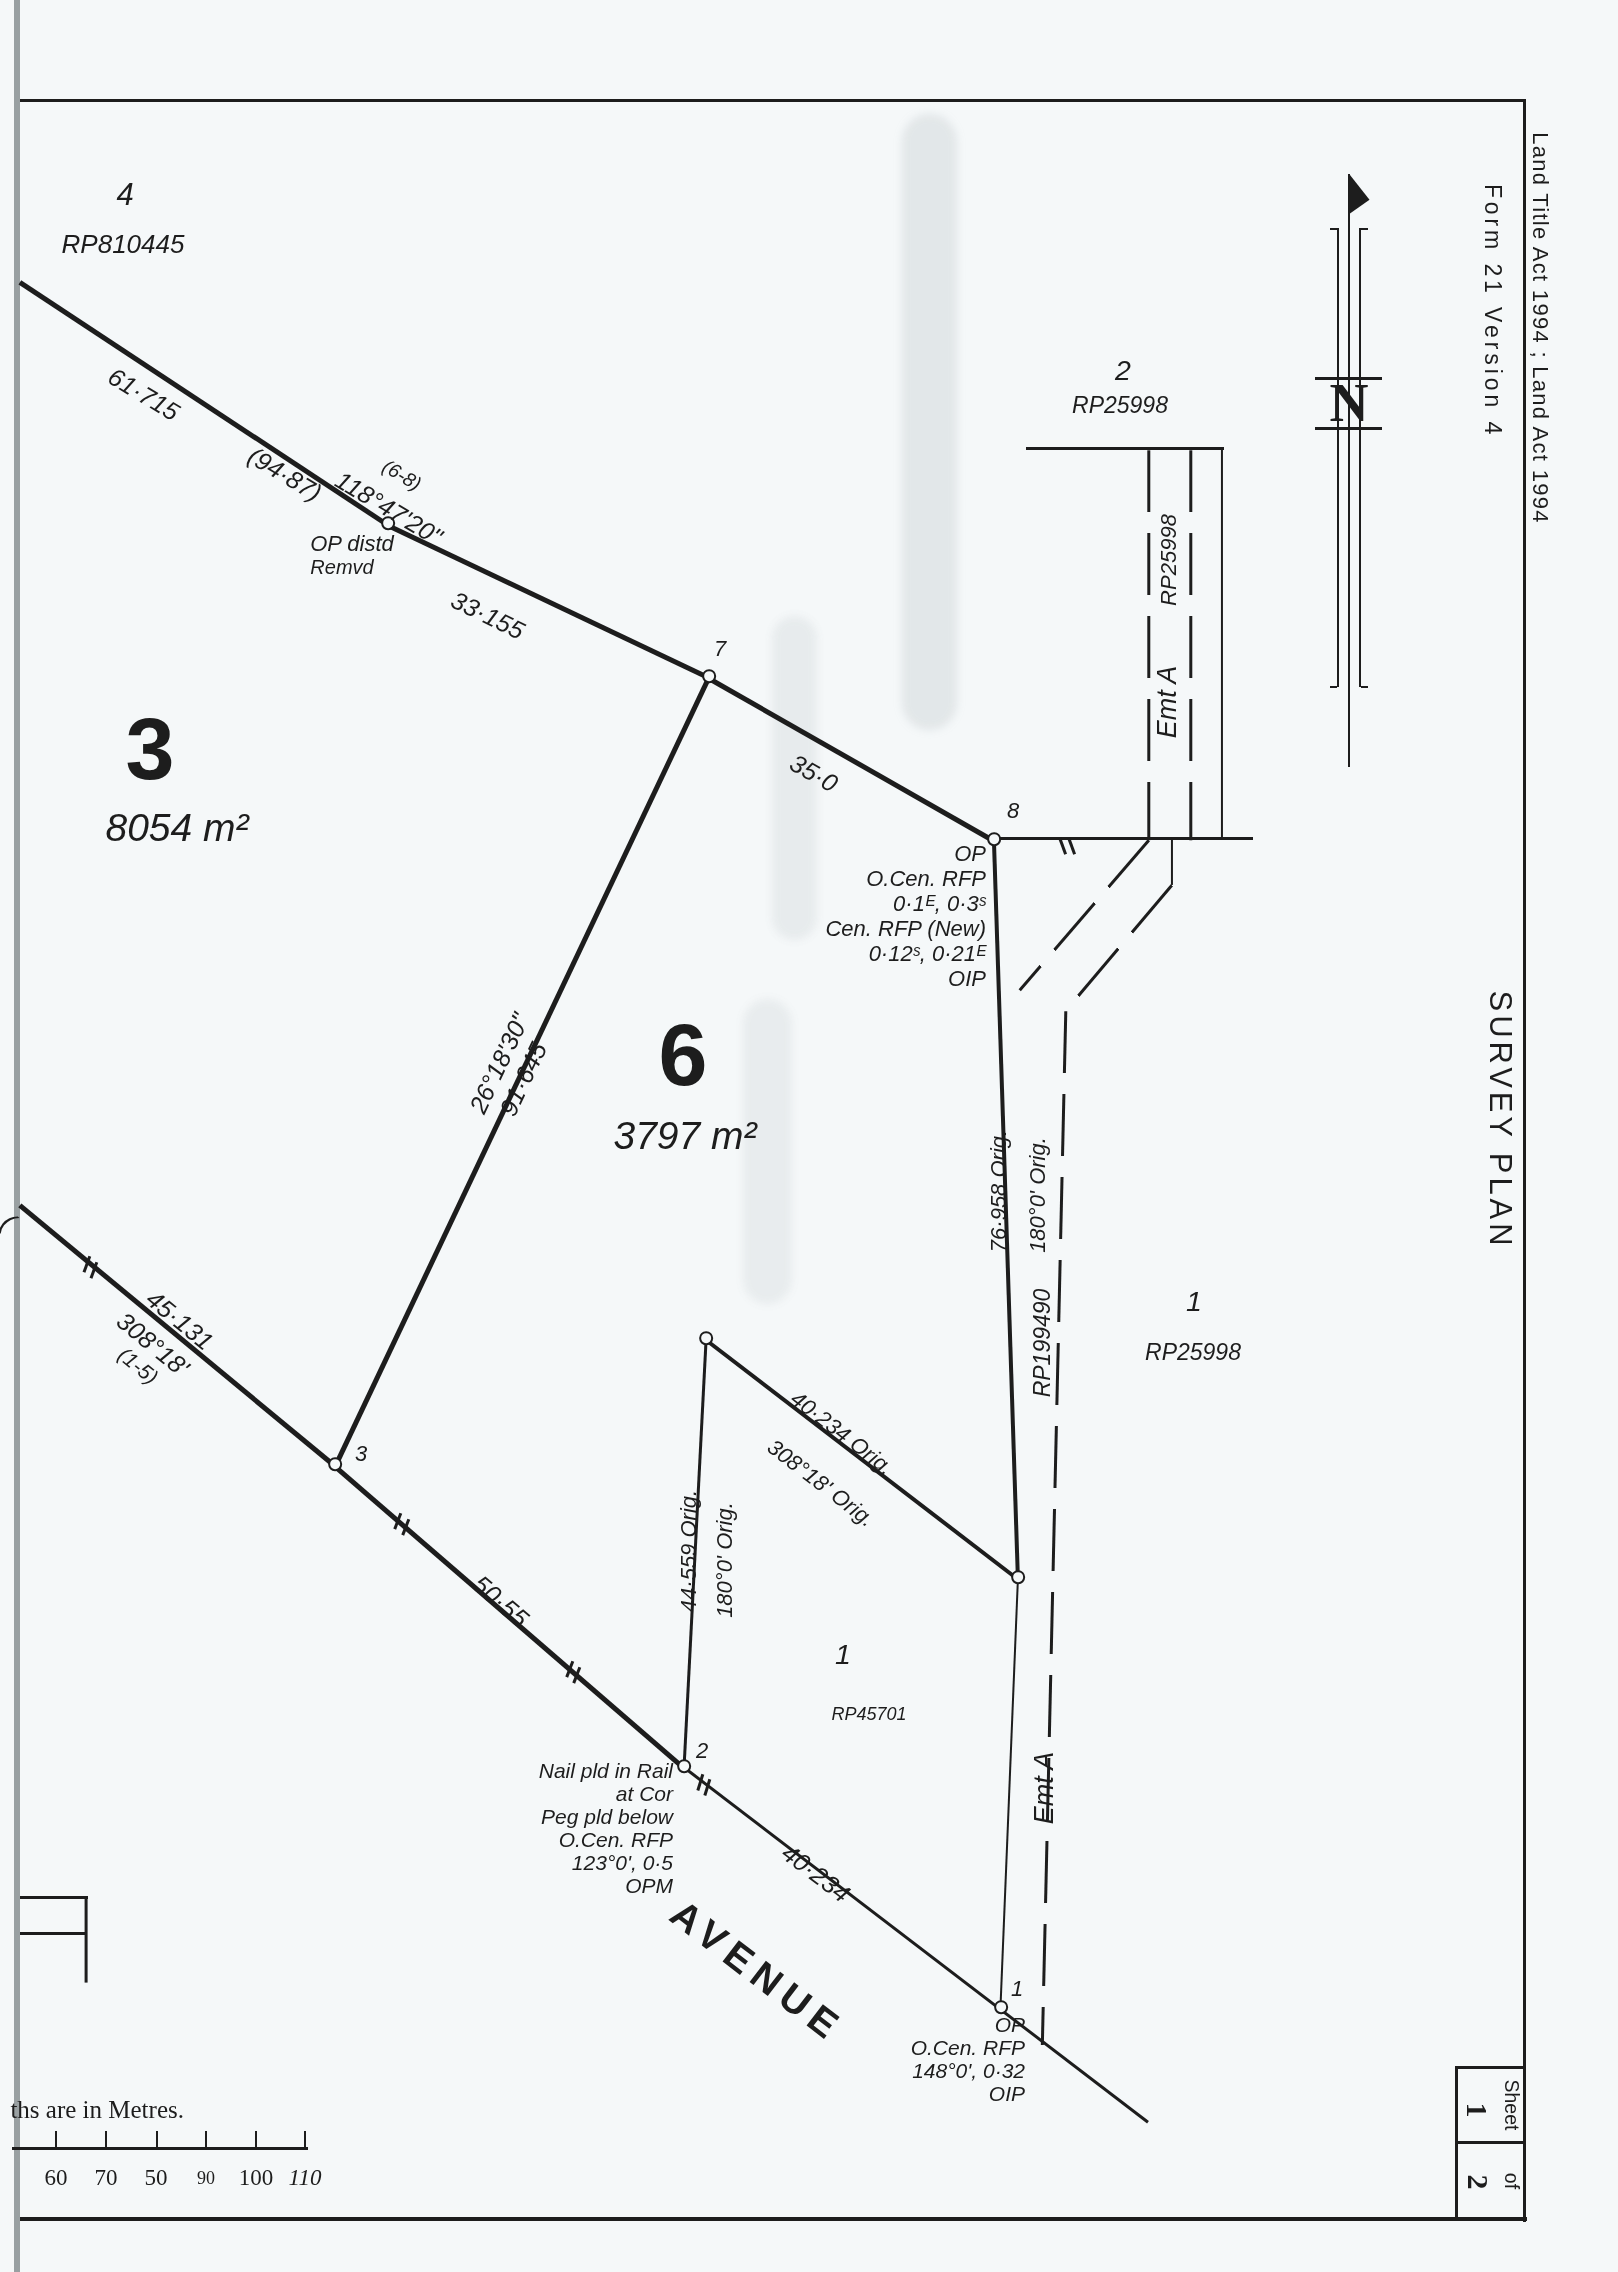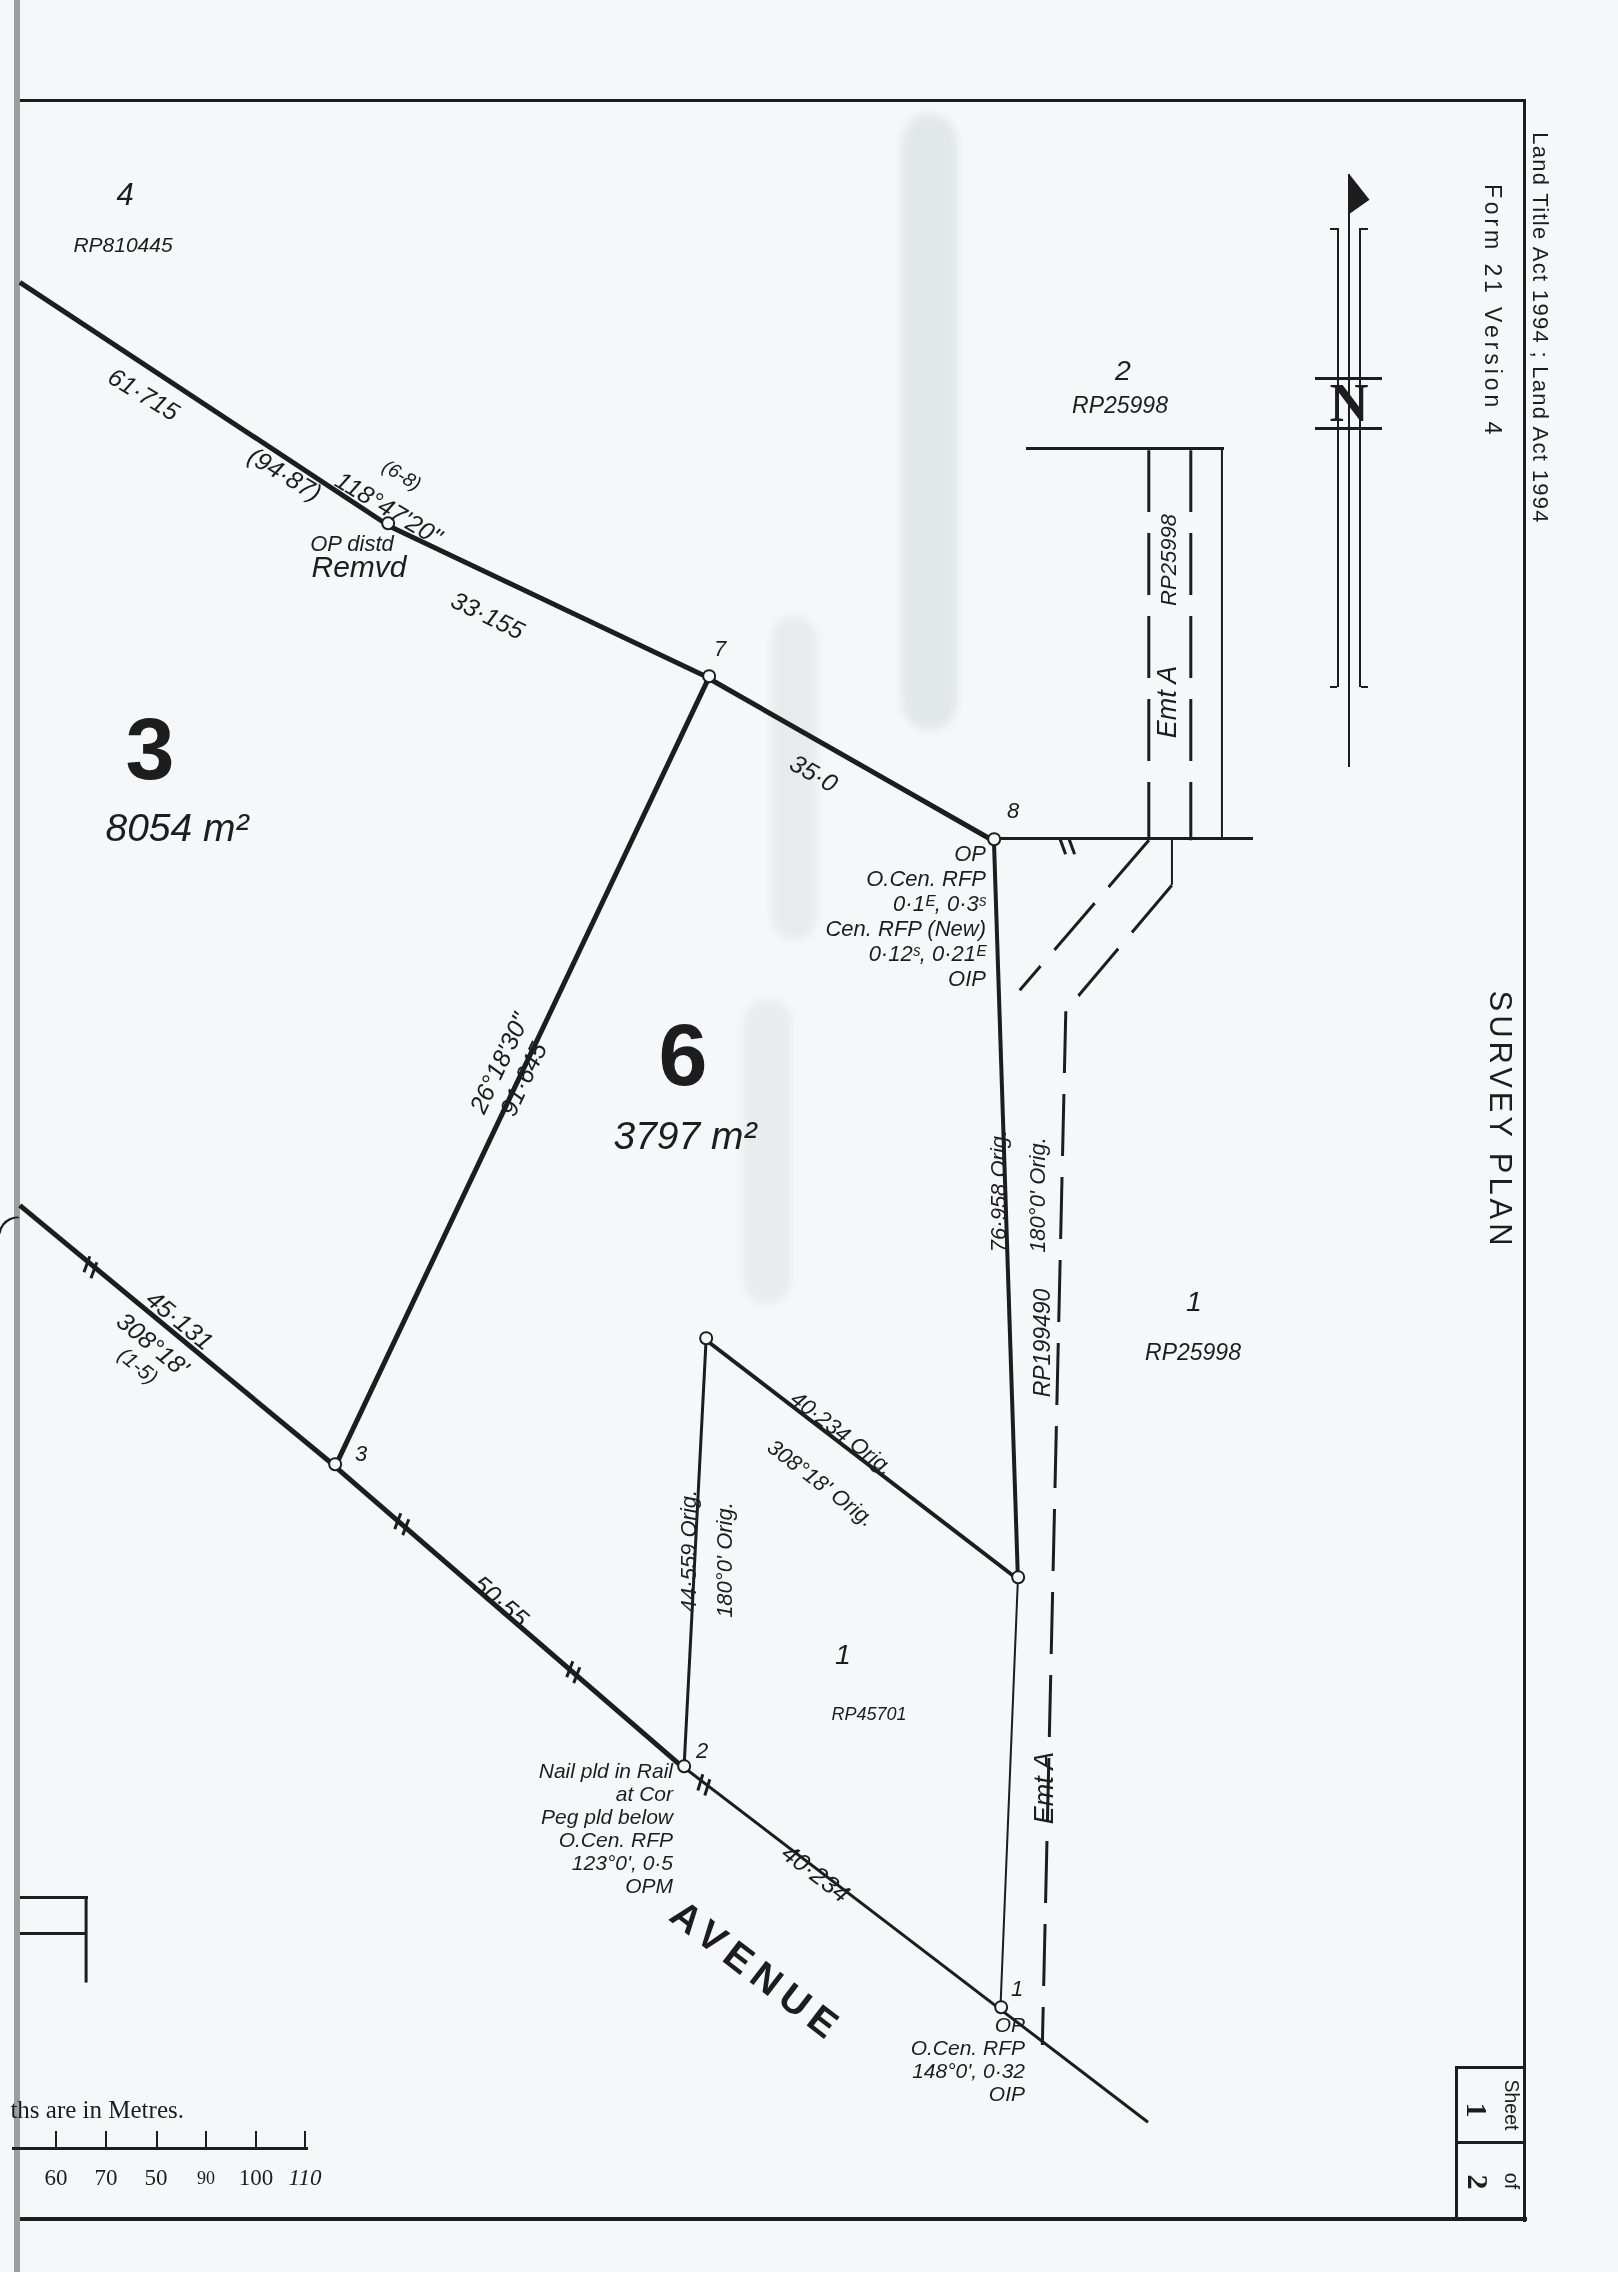--- a/index.html
+++ b/index.html
@@ -88,21 +88,21 @@
   <div class="pt" style="left:684px;top:1766px;"></div>
   <div class="pt" style="left:1001px;top:2007px;"></div>
 
   <div class="t" style="left:720px;top:649px;font-size:22px;transform:translate(-50%,-50%);">7</div>
   <div class="t" style="left:1013px;top:811px;font-size:22px;transform:translate(-50%,-50%);">8</div>
   <div class="t" style="left:361px;top:1454px;font-size:22px;transform:translate(-50%,-50%);">3</div>
   <div class="t" style="left:702px;top:1751px;font-size:22px;transform:translate(-50%,-50%);">2</div>
   <div class="t" style="left:1017px;top:1989px;font-size:22px;transform:translate(-50%,-50%);">1</div>
 
   <div class="t" style="left:125px;top:195px;font-size:31px;transform:translate(-50%,-50%);">4</div>
-  <div class="t" style="left:123px;top:245px;font-size:21px;transform:translate(-50%,-50%);">RP810445</div>
+  <div class="t" style="left:123px;top:245px;font-size:26px;transform:translate(-50%,-50%);">RP810445</div>
 
   <div class="t b" style="left:150px;top:749px;font-size:88px;transform:translate(-50%,-50%);">3</div>
   <div class="t" style="left:177px;top:828px;font-size:39px;transform:translate(-50%,-50%);">8054 m²</div>
 
   <div class="t b" style="left:683px;top:1055px;font-size:88px;transform:translate(-50%,-50%);">6</div>
   <div class="t" style="left:685px;top:1136px;font-size:39px;transform:translate(-50%,-50%);">3797 m²</div>
 
   <div class="t" style="left:1123px;top:371px;font-size:28.5px;transform:translate(-50%,-50%);">2</div>
   <div class="t" style="left:1120px;top:405px;font-size:23px;transform:translate(-50%,-50%);">RP25998</div>
 
@@ -133,21 +133,21 @@
   <div class="t" style="left:1038px;top:1195px;font-size:22px;transform:translate(-50%,-50%) rotate(-90deg);">180°0' Orig.</div>
   <div class="t" style="left:1042px;top:1343px;font-size:23px;transform:translate(-50%,-50%) rotate(-90deg);">RP199490</div>
 
   <div class="t" style="left:1169px;top:560px;font-size:22px;transform:translate(-50%,-50%) rotate(-90deg);">RP25998</div>
   <div class="t" style="left:1167px;top:702px;font-size:27px;transform:translate(-50%,-50%) rotate(-90deg);">Emt A</div>
   <div class="t" style="left:1044px;top:1788px;font-size:27px;transform:translate(-50%,-50%) rotate(-90deg);">Emt A</div>
 
   <div class="t b" style="left:757px;top:1972px;font-size:39px;letter-spacing:7.8px;transform:translate(-50%,-50%) rotate(37.4deg);">AVENUE</div>
 
   <div class="t" style="left:352px;top:544px;font-size:22px;transform:translate(-50%,-50%);">OP distd</div>
-  <div class="t" style="left:359px;top:567px;font-size:30px;transform:translate(-50%,-50%);">Remvd</div>
+  <div class="t" style="left:342px;top:567px;font-size:20px;transform:translate(-50%,-50%);">Remvd</div>
 
   <div class="note" style="left:804px;top:841px;width:182px;font-size:22px;line-height:25px;">
     <div>OP</div>
     <div>O.Cen. RFP</div>
     <div>0·1ᴱ, 0·3ˢ</div>
     <div>Cen. RFP (New)</div>
     <div>0·12ˢ, 0·21ᴱ</div>
     <div>OIP</div>
   </div>
 

